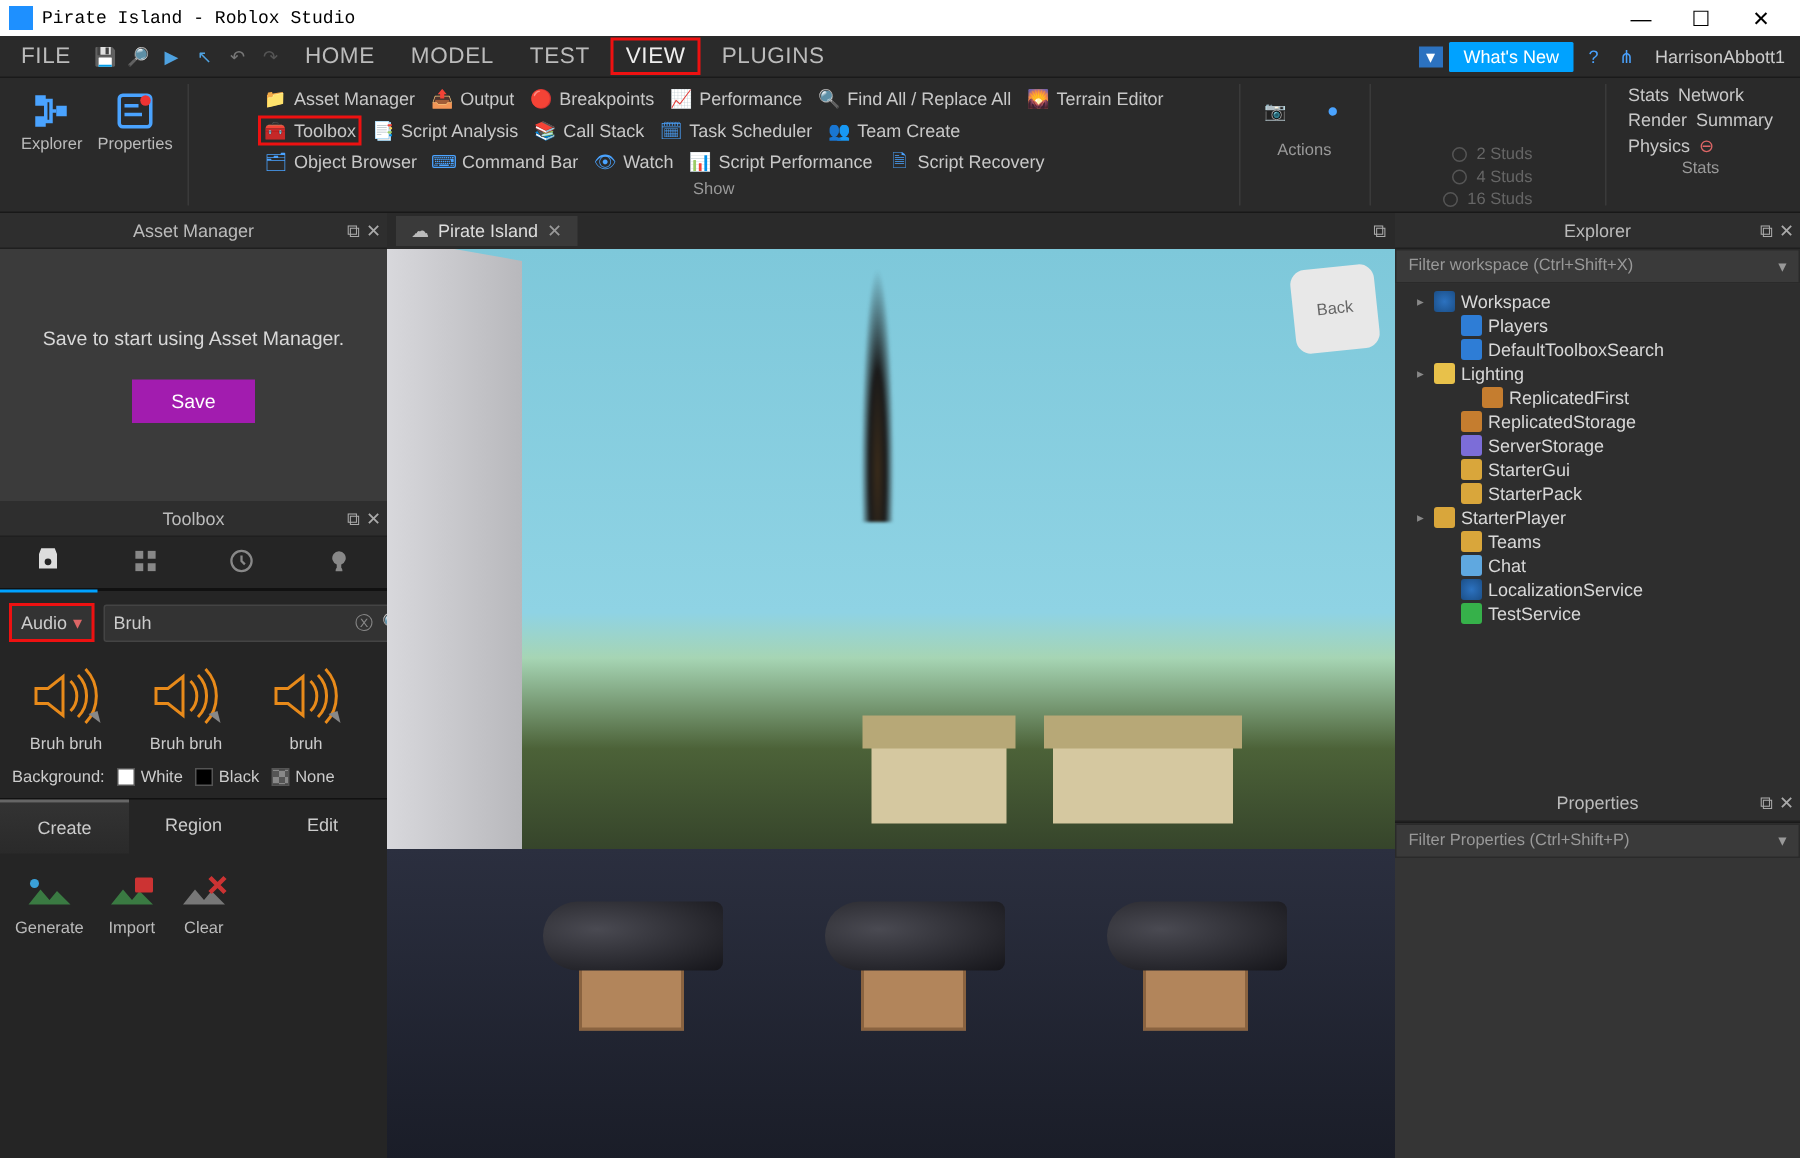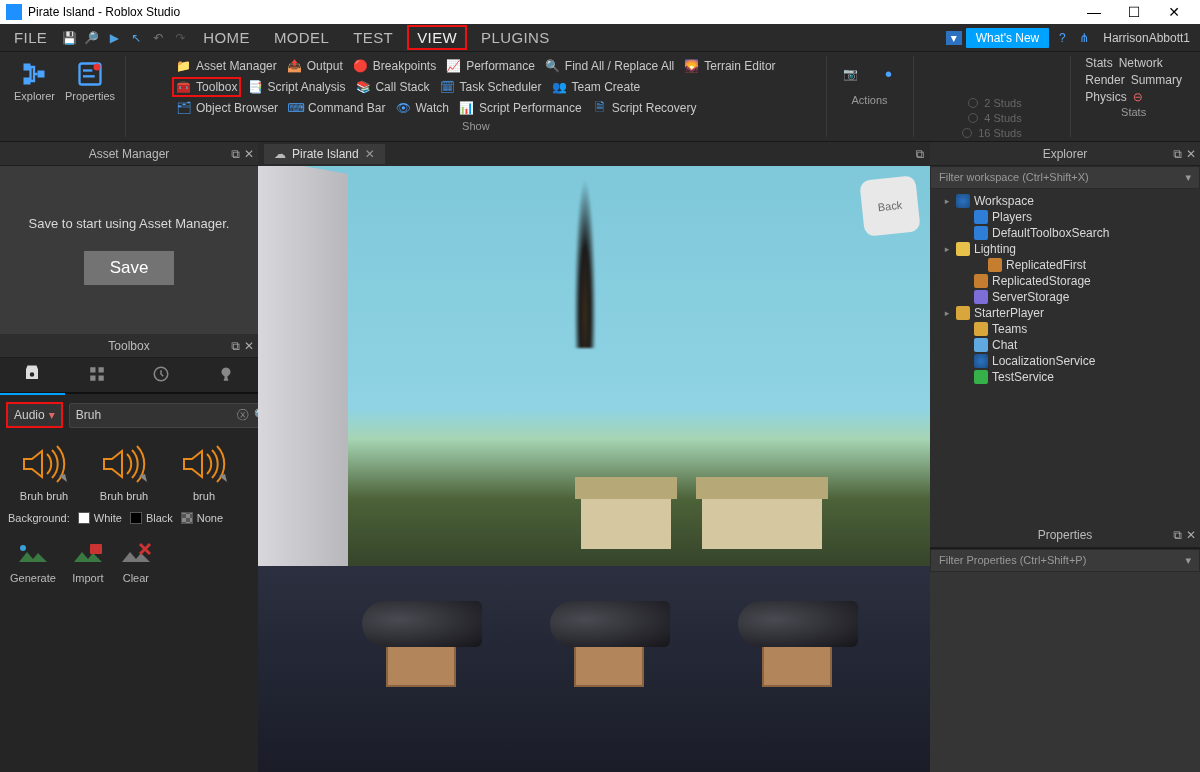--- a/index.html
+++ b/index.html
@@ -1,21 +1,21 @@
 <!DOCTYPE html>
 <html><head>
 <meta charset="utf-8">
 <style>
 * { margin: 0; padding: 0; box-sizing: border-box; font-family: "Segoe UI", Arial, sans-serif; user-select: none; }
 body { background: #2e2e2e; color: #c8c8c8; font-size: 12px; width: 1200px; height: 772px; overflow: hidden; }
 
 
 .titlebar { height: 24px; background: #fff; display: flex; align-items: center; padding: 0 6px; color: #000; }
 .titlebar .app-icon { width: 16px; height: 16px; background: #1e90ff; margin-right: 6px; }
-.titlebar .title { flex: 1; font-size: 12px; }
+.titlebar .title { flex: 1; font-size: 12px; font-family: Liberation Mono, monospace; }
 .titlebar .win-btn { width: 40px; text-align: center; font-size: 14px; }
 
 
 .menubar { height: 28px; background: #2a2a2a; display: flex; align-items: center; padding: 0 4px; gap: 4px; border-bottom: 1px solid #1a1a1a; }
 .menubar .menu-item { padding: 4px 10px; color: #bbb; cursor: pointer; font-size: 15px; letter-spacing: .4px; }
 .menubar .menu-item.highlight { border: 2px solid #e11; padding: 2px 8px; color:#eee;}
 .menubar .spacer { flex: 1; }
 .menubar .icon { width: 18px; height: 18px; display:inline-flex; align-items:center; justify-content:center; color:#4fa2e0; }
 .menubar .whats-new { background: #00a2ff; color: #fff; padding: 3px 10px; border-radius: 1px; }
 .menubar .username { color: #ccc; padding: 0 6px; }
@@ -46,21 +46,21 @@
 
 
 .panel-title { height: 24px; background:#2e2e2e; display:flex; align-items:center; justify-content:center; position:relative; border-bottom:1px solid #1f1f1f; }
 .panel-title .name { font-size:12px; color:#bbb; }
 .panel-title .ctrls { position:absolute; right:4px; display:flex; gap:4px; }
 .panel-title .ctrls span { cursor:pointer; color:#aaa; font-size:12px; }
 
 
 .asset-mgr { height: 168px; background:#3b3b3b; display:flex; flex-direction:column; align-items:center; justify-content:center; gap:20px; }
 .asset-mgr .msg { color:#d8d8d8; font-size:13px; }
-.asset-mgr .save-btn { background:#737373; color:#fff; padding:7px 26px; font-size:17px; cursor:pointer; }
+.asset-mgr .save-btn { background:#a21caf; color:#fff; padding:7px 26px; font-size:13px; cursor:pointer; }
 
 
 .toolbox { flex:1; display:flex; flex-direction:column; background:#252525; }
 .tb-tabs { height:36px; display:flex; align-items:center; justify-content:space-around; border-bottom:2px solid #111; }
 .tb-tab { flex:1; text-align:center; color:#888; cursor:pointer; padding:8px 0;}
 .tb-tab.active { border-bottom:2px solid #00a2ff; color:#ddd; }
 .tb-tab svg { width:18px; height:18px; }
 .tb-search { display:flex; align-items:center; gap:6px; padding:8px 6px; }
 .tb-select { border:2px solid #e11; background:#333; color:#ccc; padding:4px 6px; font-size:12px; display:flex; align-items:center; gap:4px; cursor:pointer;}
 .tb-input-wrap { flex:1; display:flex; align-items:center; background:#333; border:1px solid #444; border-radius:2px; padding:3px 6px; gap:6px;}
@@ -401,20 +401,25 @@
           </div>
         <div class="opt">
             <div class="swatch" style="background:#000"></div>
             <span>Black</span>
           </div>
         <div class="opt">
             <div class="swatch" style="background:repeating-conic-gradient(#888 0 25%,#555 0 50%) 0/8px 8px"></div>
             <span>None</span>
           </div>
       </div>
+      <div class="terrain-tabs">
+        <div class="terrain-tab active">Create</div>
+        <div class="terrain-tab">Region</div>
+        <div class="terrain-tab">Edit</div>
+      </div>
       <div class="terrain-btns">
         <div class="terrain-btn">
             <div class="icn">
               <svg viewBox="0 0 32 24">
                 <path d="M2 20l8-10 6 7 5-6 9 9H2z" fill="#3a7a42"></path>
                 <circle cx="6" cy="6" r="3" fill="#3aa0d8"></circle>
               </svg>
             </div>
             <span>Generate</span>
           </div>
@@ -521,20 +526,30 @@
           <div class="tree-item" style="padding-left: 30px;">
             <span class="tw"></span>
             <span class="icn c-box"></span>
             <span>ReplicatedStorage</span>
           </div>
           <div class="tree-item" style="padding-left: 30px;">
             <span class="tw"></span>
             <span class="icn c-purple"></span>
             <span>ServerStorage</span>
           </div>
+          <div class="tree-item" style="padding-left: 30px;">
+            <span class="tw"></span>
+            <span class="icn c-folder"></span>
+            <span>StarterGui</span>
+          </div>
+          <div class="tree-item" style="padding-left: 30px;">
+            <span class="tw"></span>
+            <span class="icn c-folder"></span>
+            <span>StarterPack</span>
+          </div>
           <div class="tree-item" style="padding-left: 12px;">
             <span class="tw">▸</span>
             <span class="icn c-folder"></span>
             <span>StarterPlayer</span>
           </div>
           <div class="tree-item" style="padding-left: 30px;">
             <span class="tw"></span>
             <span class="icn c-folder"></span>
             <span>Teams</span>
           </div>

